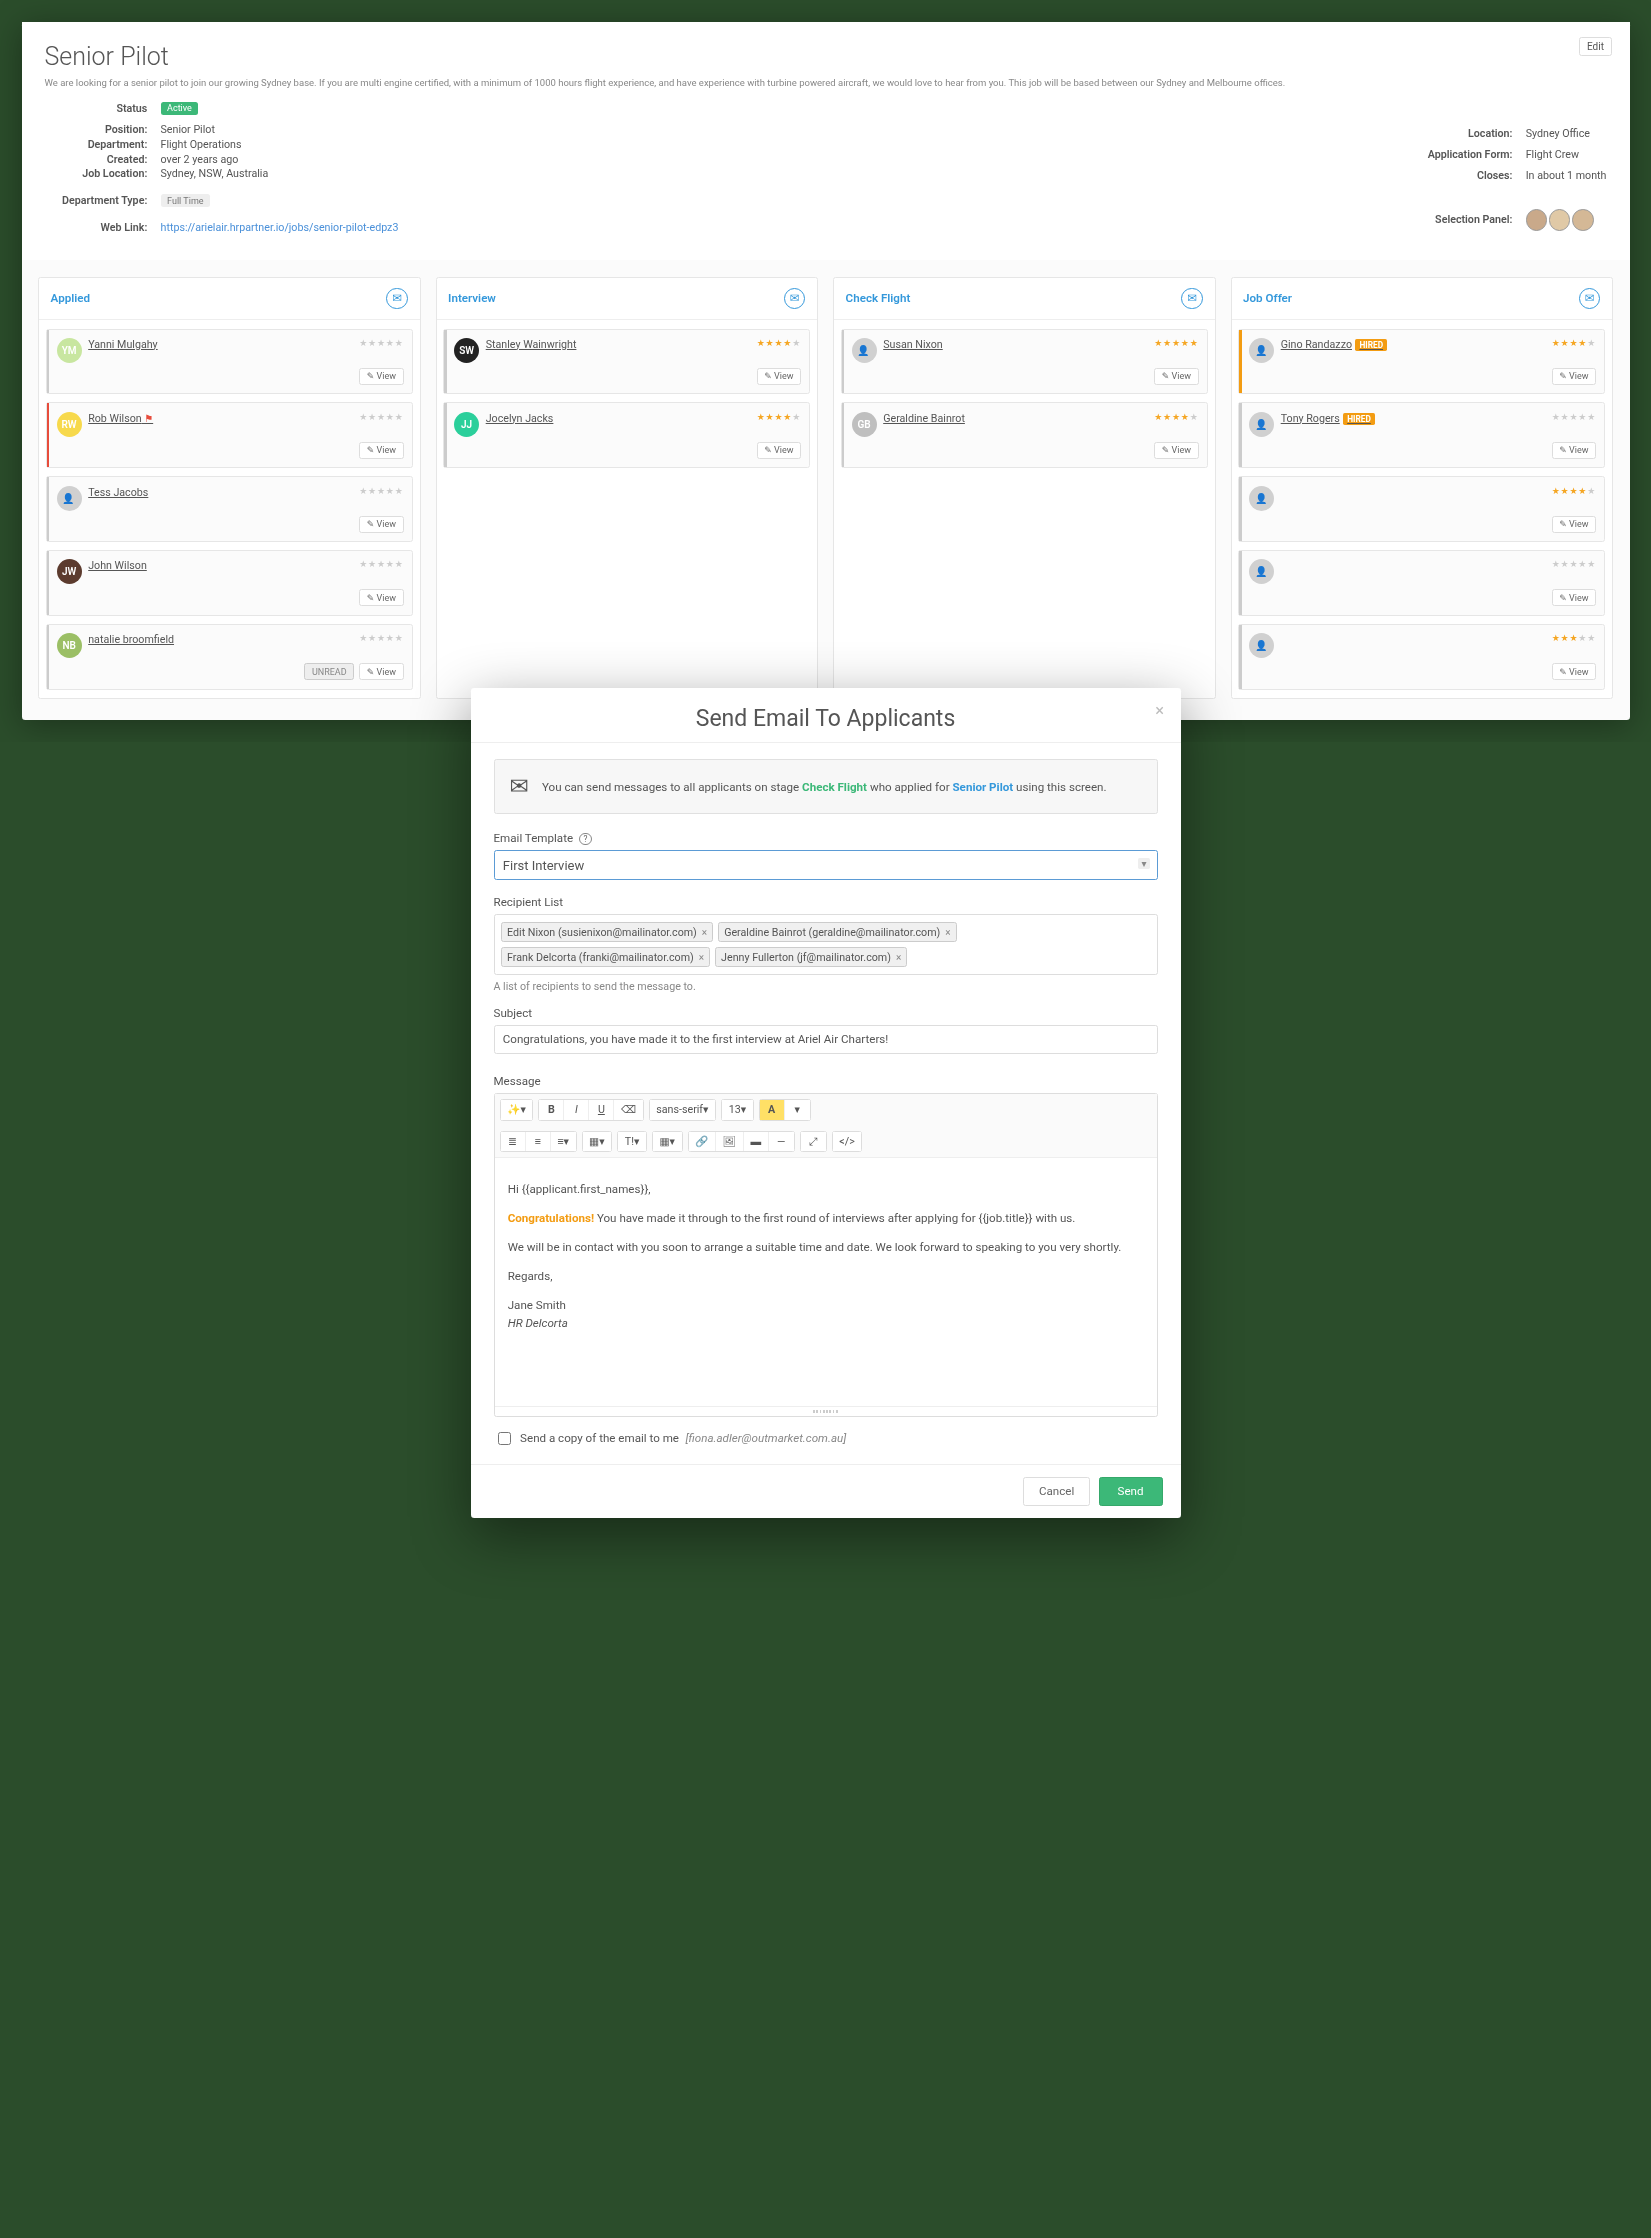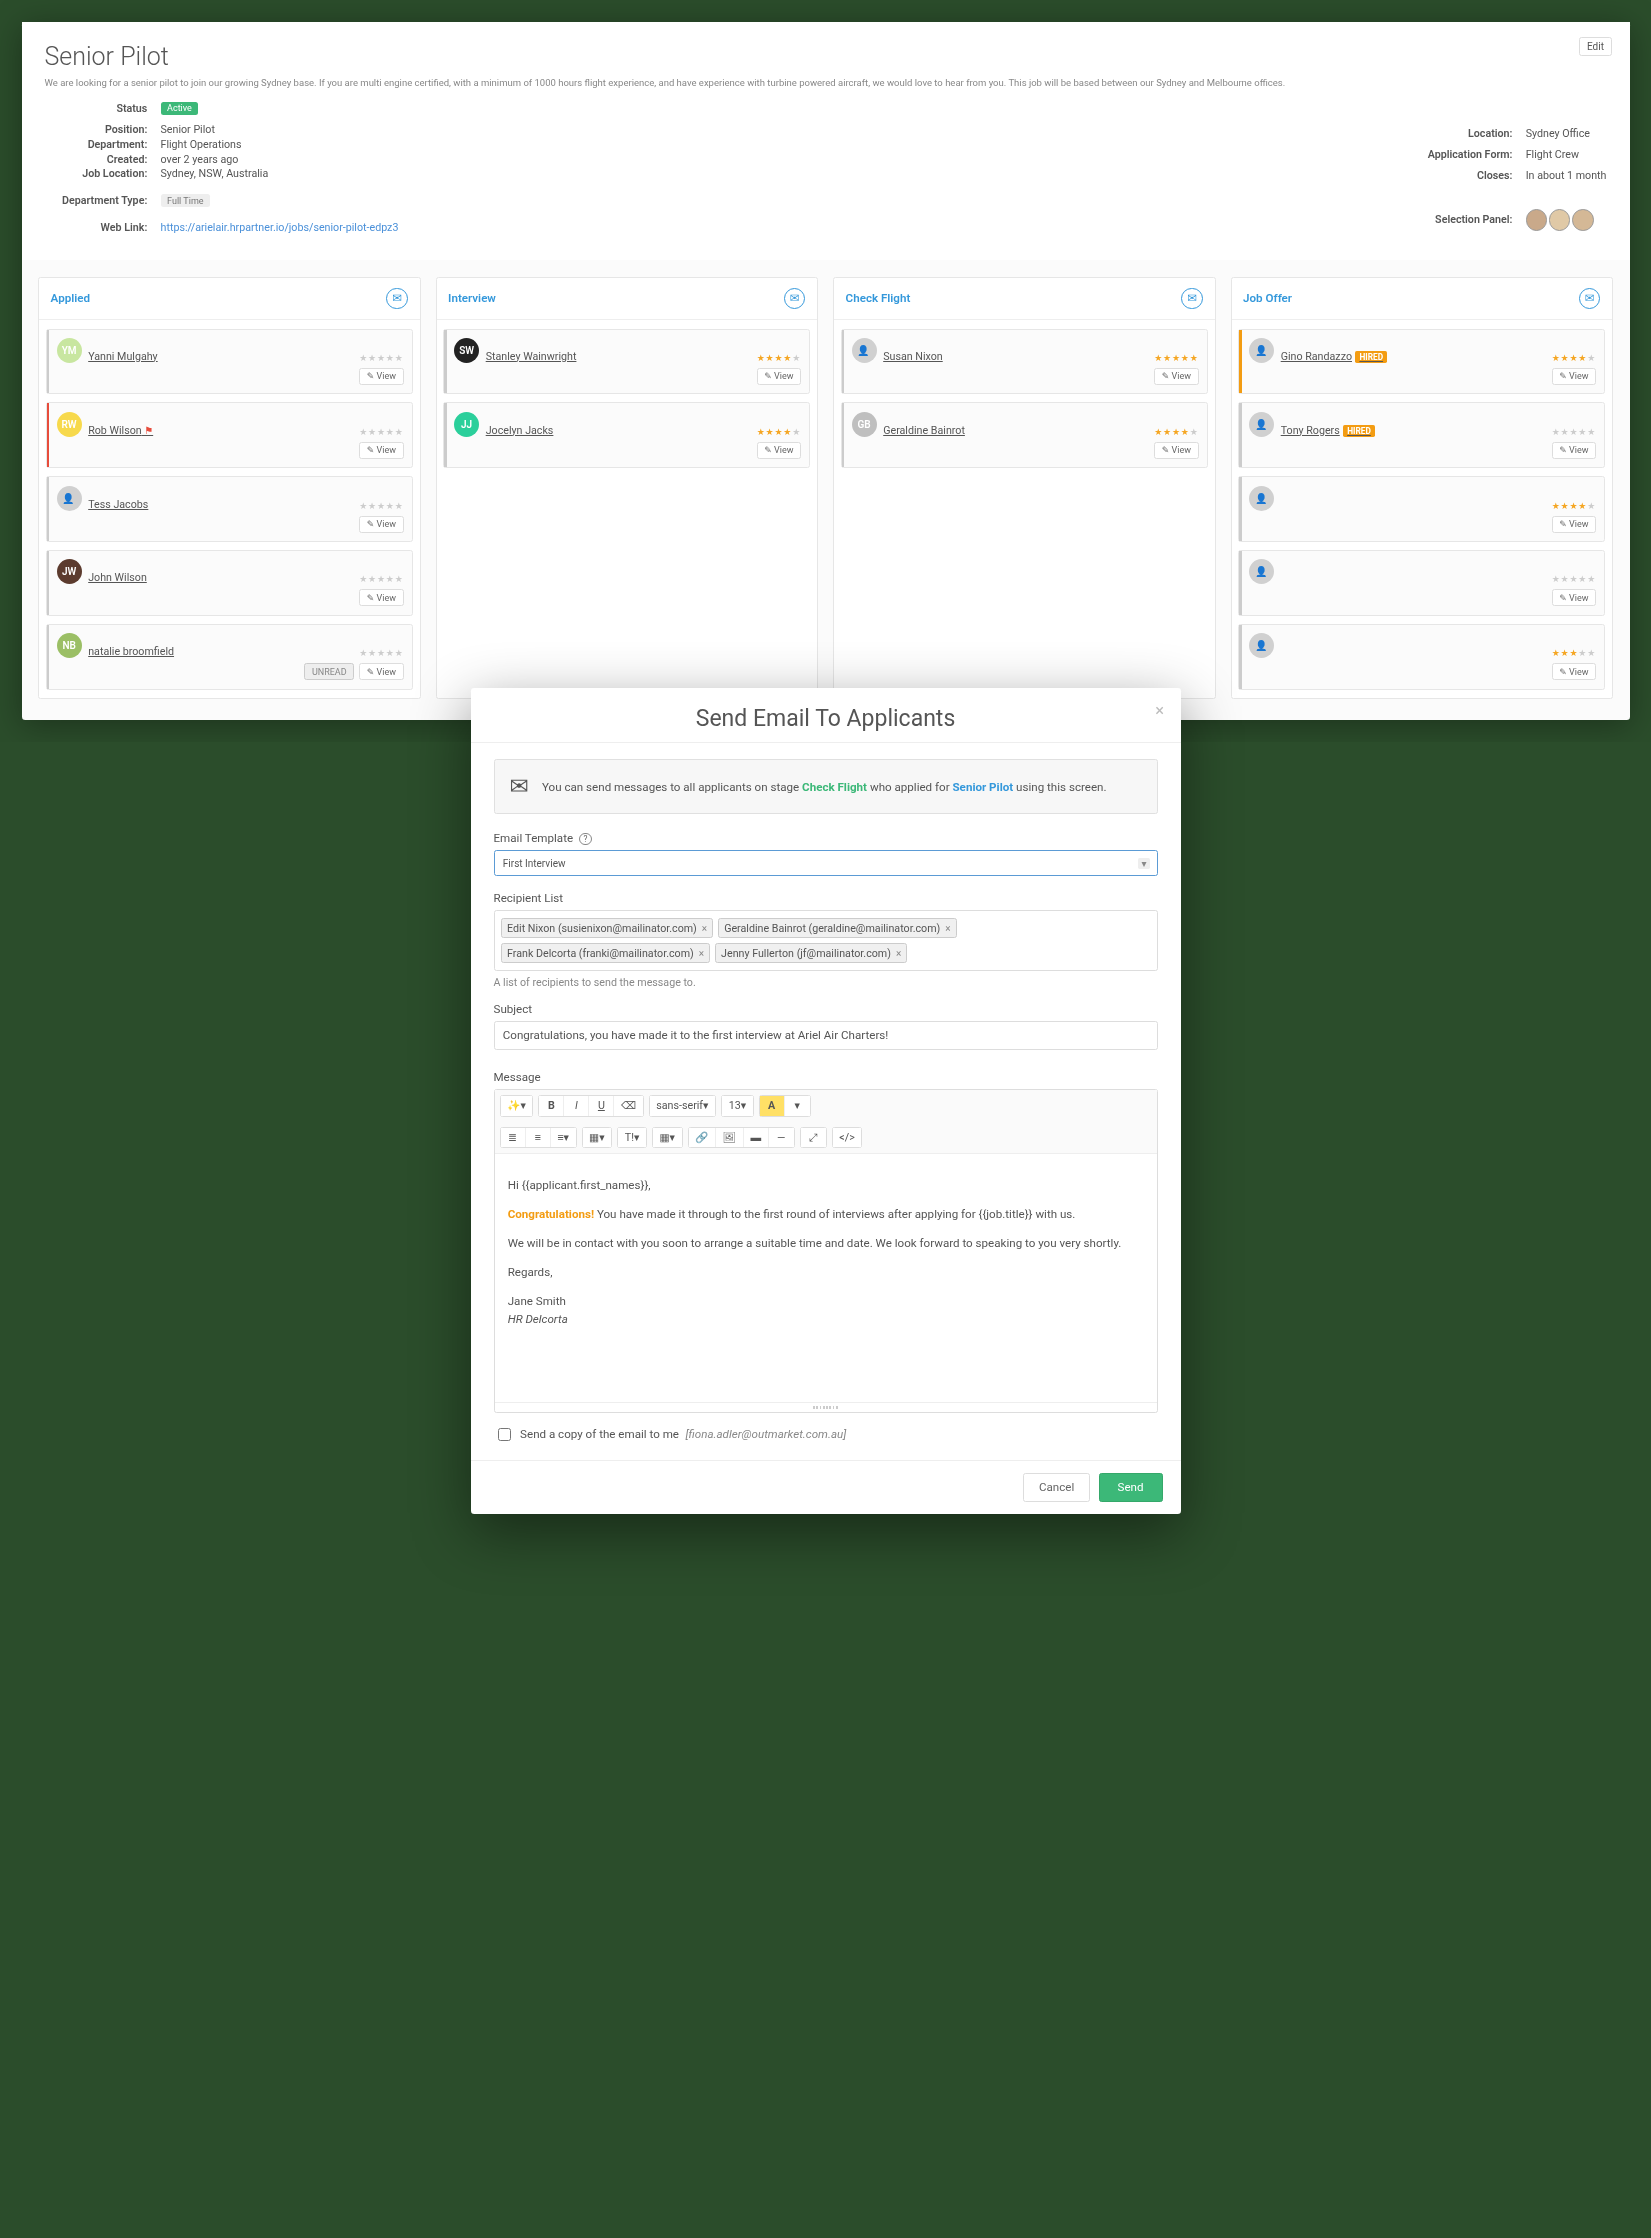--- a/index.html
+++ b/index.html
@@ -21,21 +21,21 @@
   .columns { display:grid; grid-template-columns:repeat(4,1fr); gap:15px; padding:0 16.5px 21.5px 16.5px; }
   .stage-col { background:#fff; border:0.8px solid #e6e6e6; border-radius:2.5px; }
   .stage-head { display:flex; align-items:center; justify-content:space-between; padding:10px 11.6px; border-bottom:0.8px solid #eee; }
   .stage-head h3 { margin:0; font-size:11.6px; font-weight:600; color:#3498db; }
   .mail-circle { width:21.5px; height:21.5px; border:0.8px solid #3498db; border-radius:50%; display:flex; align-items:center; justify-content:center; color:#3498db; font-size:11.6px; cursor:pointer; }
   .stage-body { padding:8.3px 6.6px; display:flex; flex-direction:column; gap:8.3px; }
   .card { border:0.8px solid #e6e6e6; border-radius:2.5px; background:#fbfbfb; position:relative; padding:8.3px 8.3px 8.3px 10px; }
   .card::before { content:""; position:absolute; left:0; top:0; bottom:0; width:2.5px; background:#ccc; }
   .card.bar-red::before { background:#e74c3c; }
   .card.bar-orange::before{ background:#f39c12; }
-  .card-top { display:flex; align-items:flex-end; gap:6.6px; }
+  .card-top { display:flex; align-items:flex-start; gap:6.6px; }
   .avatar { width:25px; height:25px; border-radius:50%; display:flex; align-items:center; justify-content:center; font-size:10px; font-weight:600; color:#fff; flex:0 0 25px; }
   .name { font-size:10.7px; color:#555; flex:1;text-decoration:underline; }
   .flag { color:#e74c3c; font-size:10px; }
   .stars { color:#ccc; font-size:9px; letter-spacing:0.8px; }
   .stars.gold { color:#f5a623; }
   .card-actions { display:flex; justify-content:flex-end; gap:5px; margin-top:5px; }
   .btn { background:#fff; border:0.8px solid #ddd; border-radius:2.5px; font-size:9px; color:#666; padding:2.5px 6.6px; cursor:pointer; display:inline-flex; align-items:center; gap:3.3px; }
   .btn.unread { background:#eee; color:#888; border-color:#ccc; }
   .hired { background:#f39c12; color:#fff; font-size:8.3px; font-weight:700; padding:0.8px 4.1px; border-radius:1.7px; margin-left:3.3px; }
   .overlay { position:fixed; left:0; top:0; right:0; bottom:0; pointer-events:none; }
@@ -43,21 +43,21 @@
   .modal-head { padding:16.5px 23px 10px 23px; border-bottom:0.8px solid #eee; position:relative; text-align:center; }
   .modal-head h2 { margin:0; font-size:23px; font-weight:400; color:#555; }
   .modal-close { position:absolute; top:13.2px; right:16.5px; font-size:16.5px; color:#bbb; cursor:pointer; }
   .modal-body { padding:16.5px 23px; font-size:11.6px; color:#555; }
   .notice { border:0.8px solid #e0e0e0; background:#f7f7f7; border-radius:2.5px; padding:13.2px 15px; display:flex; gap:13.2px; align-items:center; margin-bottom:16.5px; }
   .notice .env-icon { font-size:23px; color:#555; }
   .notice b.stage { color:#3cb878; }
   .notice b.job { color:#3498db; }
   .field-label { font-size:11.6px; color:#555; margin:5px 0 5px 0; }
   .field-label .q { display:inline-block; width:12.4px; height:12.4px; border:0.8px solid #888; border-radius:50%; font-size:8.3px; text-align:center; line-height:10.7px; color:#666; margin-left:3.3px; }
-  .select { width:100%; border:0.8px solid #5b9bd5; border-radius:2.5px; padding:6.6px 8.3px; font-size:10px; color:#555; background:#fff; margin-bottom:15px; position:relative; }
+  .select { width:100%; border:0.8px solid #5b9bd5; border-radius:2.5px; padding:6.6px 8.3px; font-size:13px; color:#555; background:#fff; margin-bottom:15px; position:relative; }
   .select::after { content:"▾"; position:absolute; right:6.6px; top:6.6px; color:#888; background:#eee; padding:0 3.3px; border-radius:1.7px; font-size:10px; }
   .chipbox { border:0.8px solid #ddd; border-radius:2.5px; padding:6.6px; display:flex; flex-wrap:wrap; gap:5px; margin-bottom:5px; }
   .chip { background:#f0f0f0; border:0.8px solid #ccc; border-radius:2.5px; padding:2.5px 5px; font-size:10.7px; color:#555; display:inline-flex; align-items:center; gap:5px; }
   .chip .x { color:#888; cursor:pointer; font-size:10px; }
   .hint { font-size:10.7px; color:#888; margin-bottom:13.2px; }
   .input { width:100%; border:0.8px solid #ddd; border-radius:2.5px; padding:6.6px 8.3px; font-size:11.6px; color:#555; margin-bottom:15px; }
   .editor { border:0.8px solid #ddd; border-radius:2.5px; margin-bottom:11.6px; }
   .toolbar { border-bottom:0.8px solid #eee; padding:5px; display:flex; flex-wrap:wrap; gap:5px; background:#fafafa; }
   .tgroup { display:flex; border:0.8px solid #ddd; border-radius:2.5px; background:#fff; }
   .tbtn { border:none; background:#fff; padding:3.3px 6.6px; border-right:0.8px solid #eee; font-size:10.7px; color:#555; cursor:pointer; min-width:25px; }

